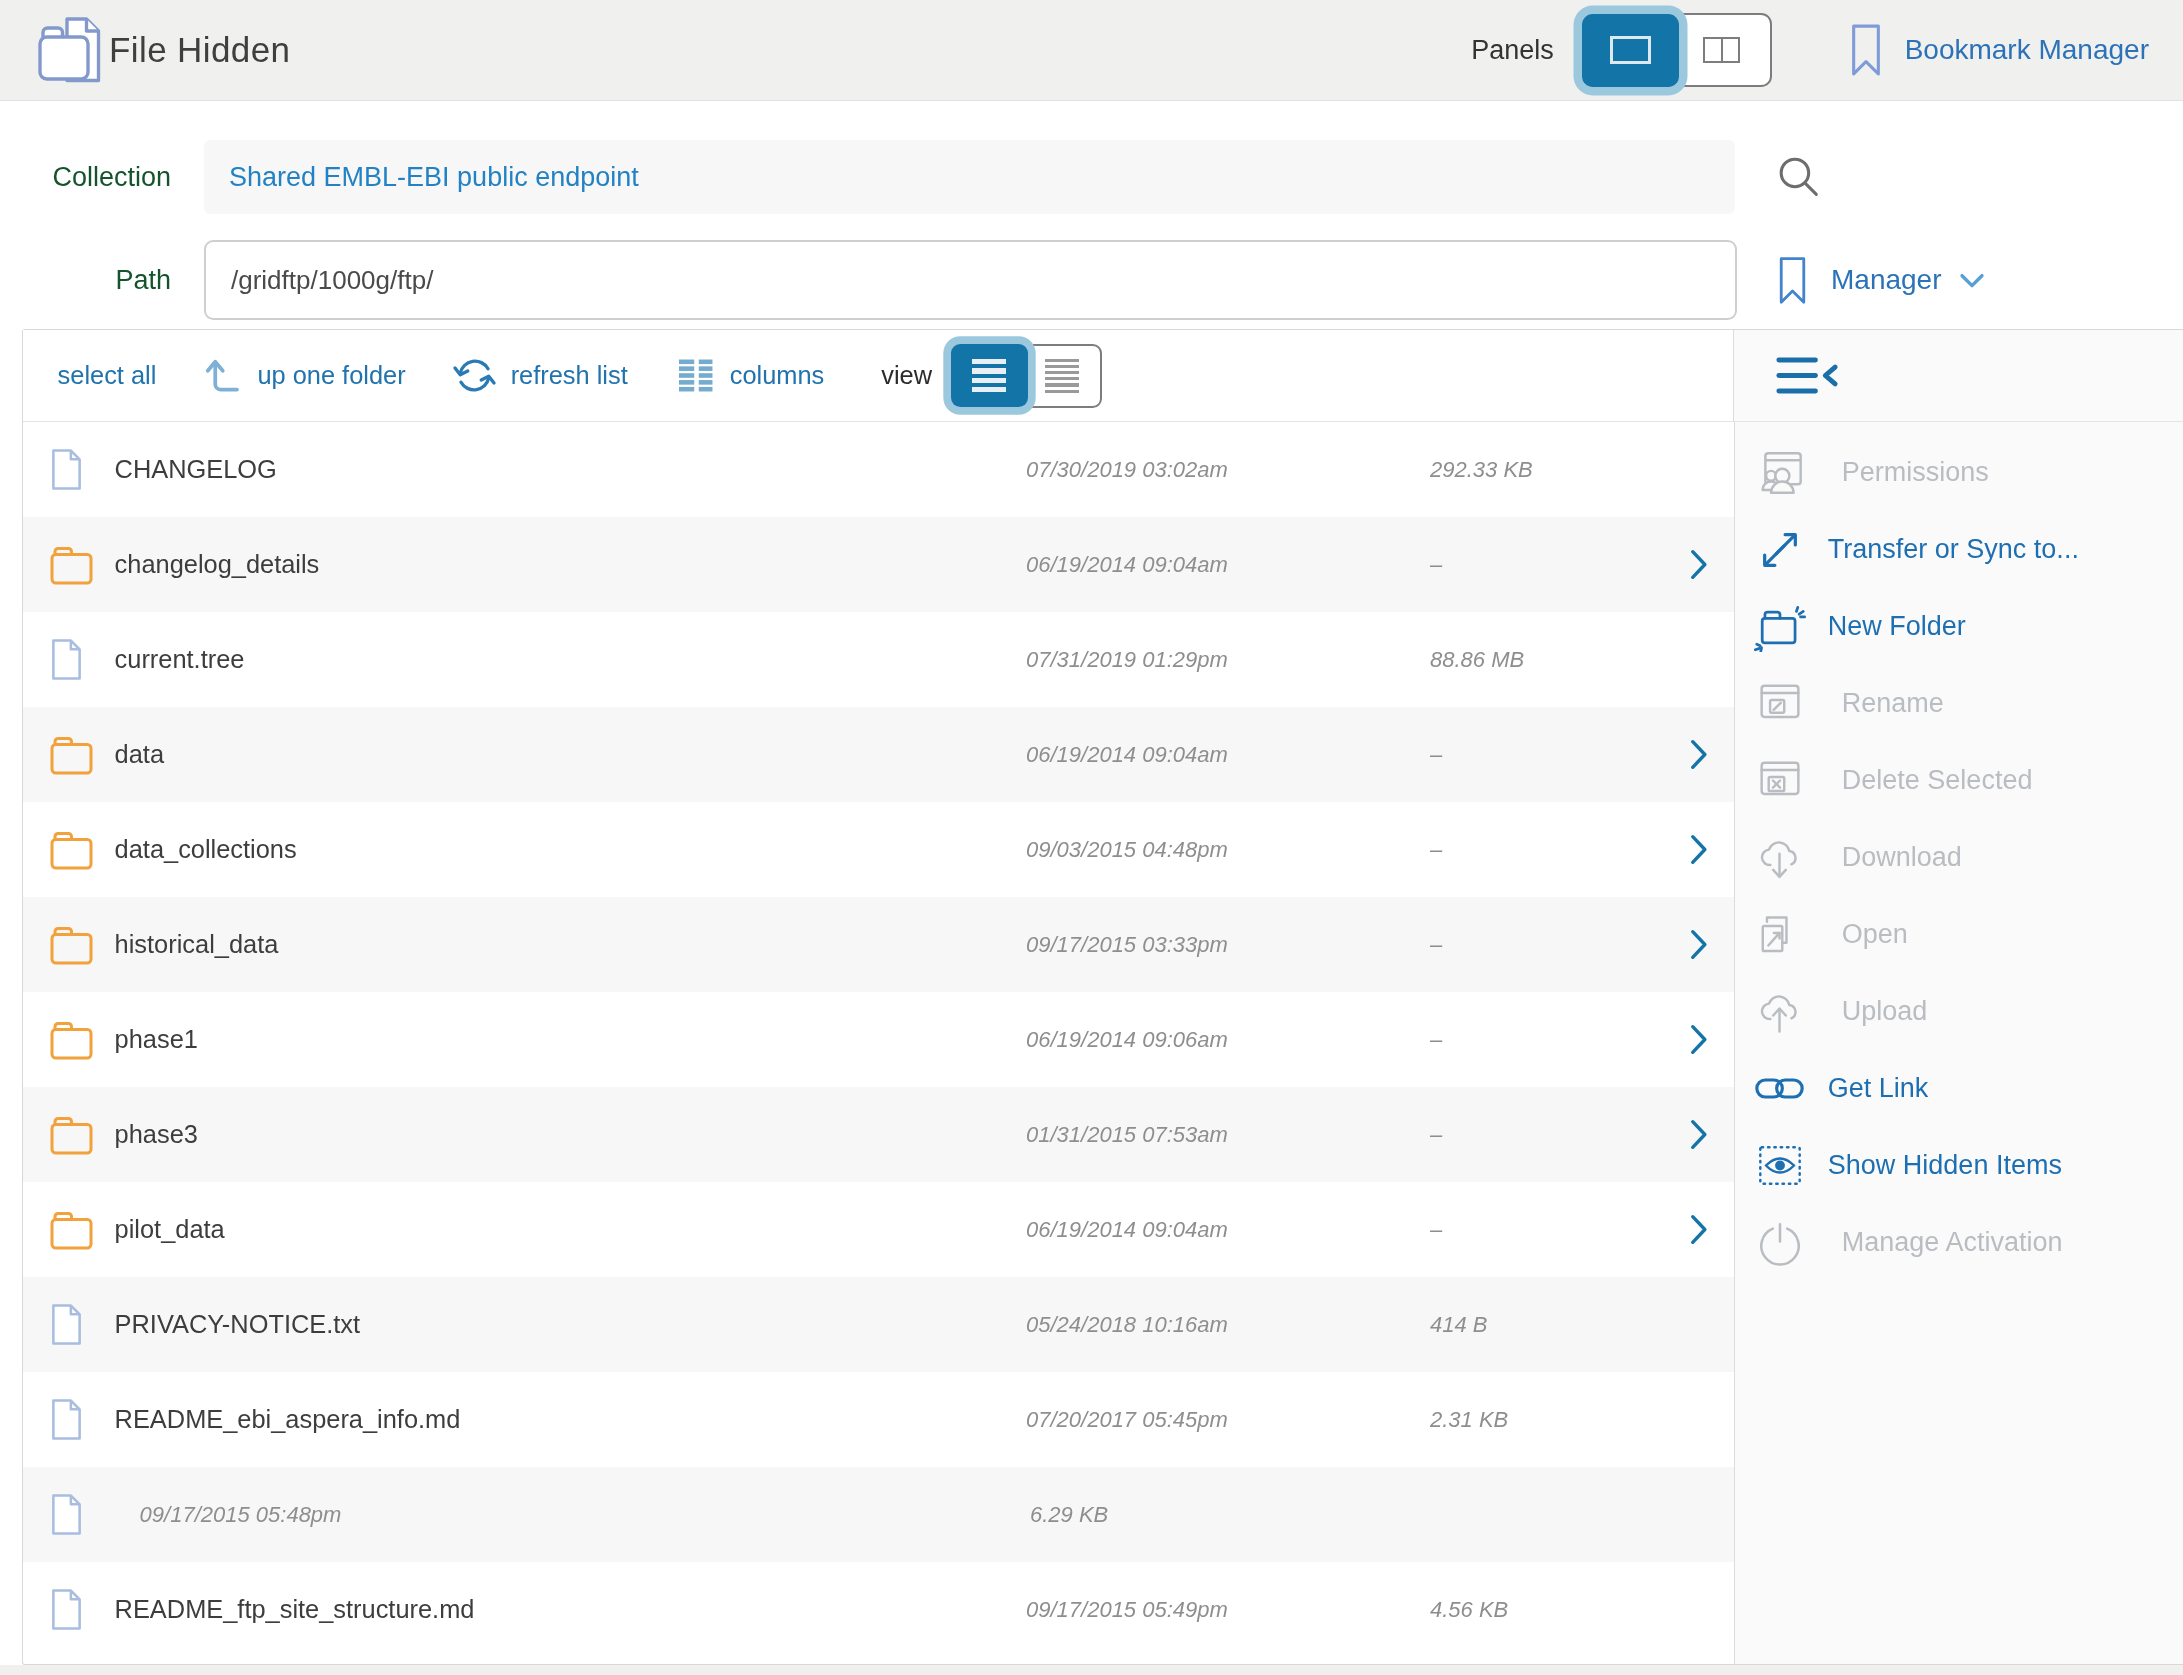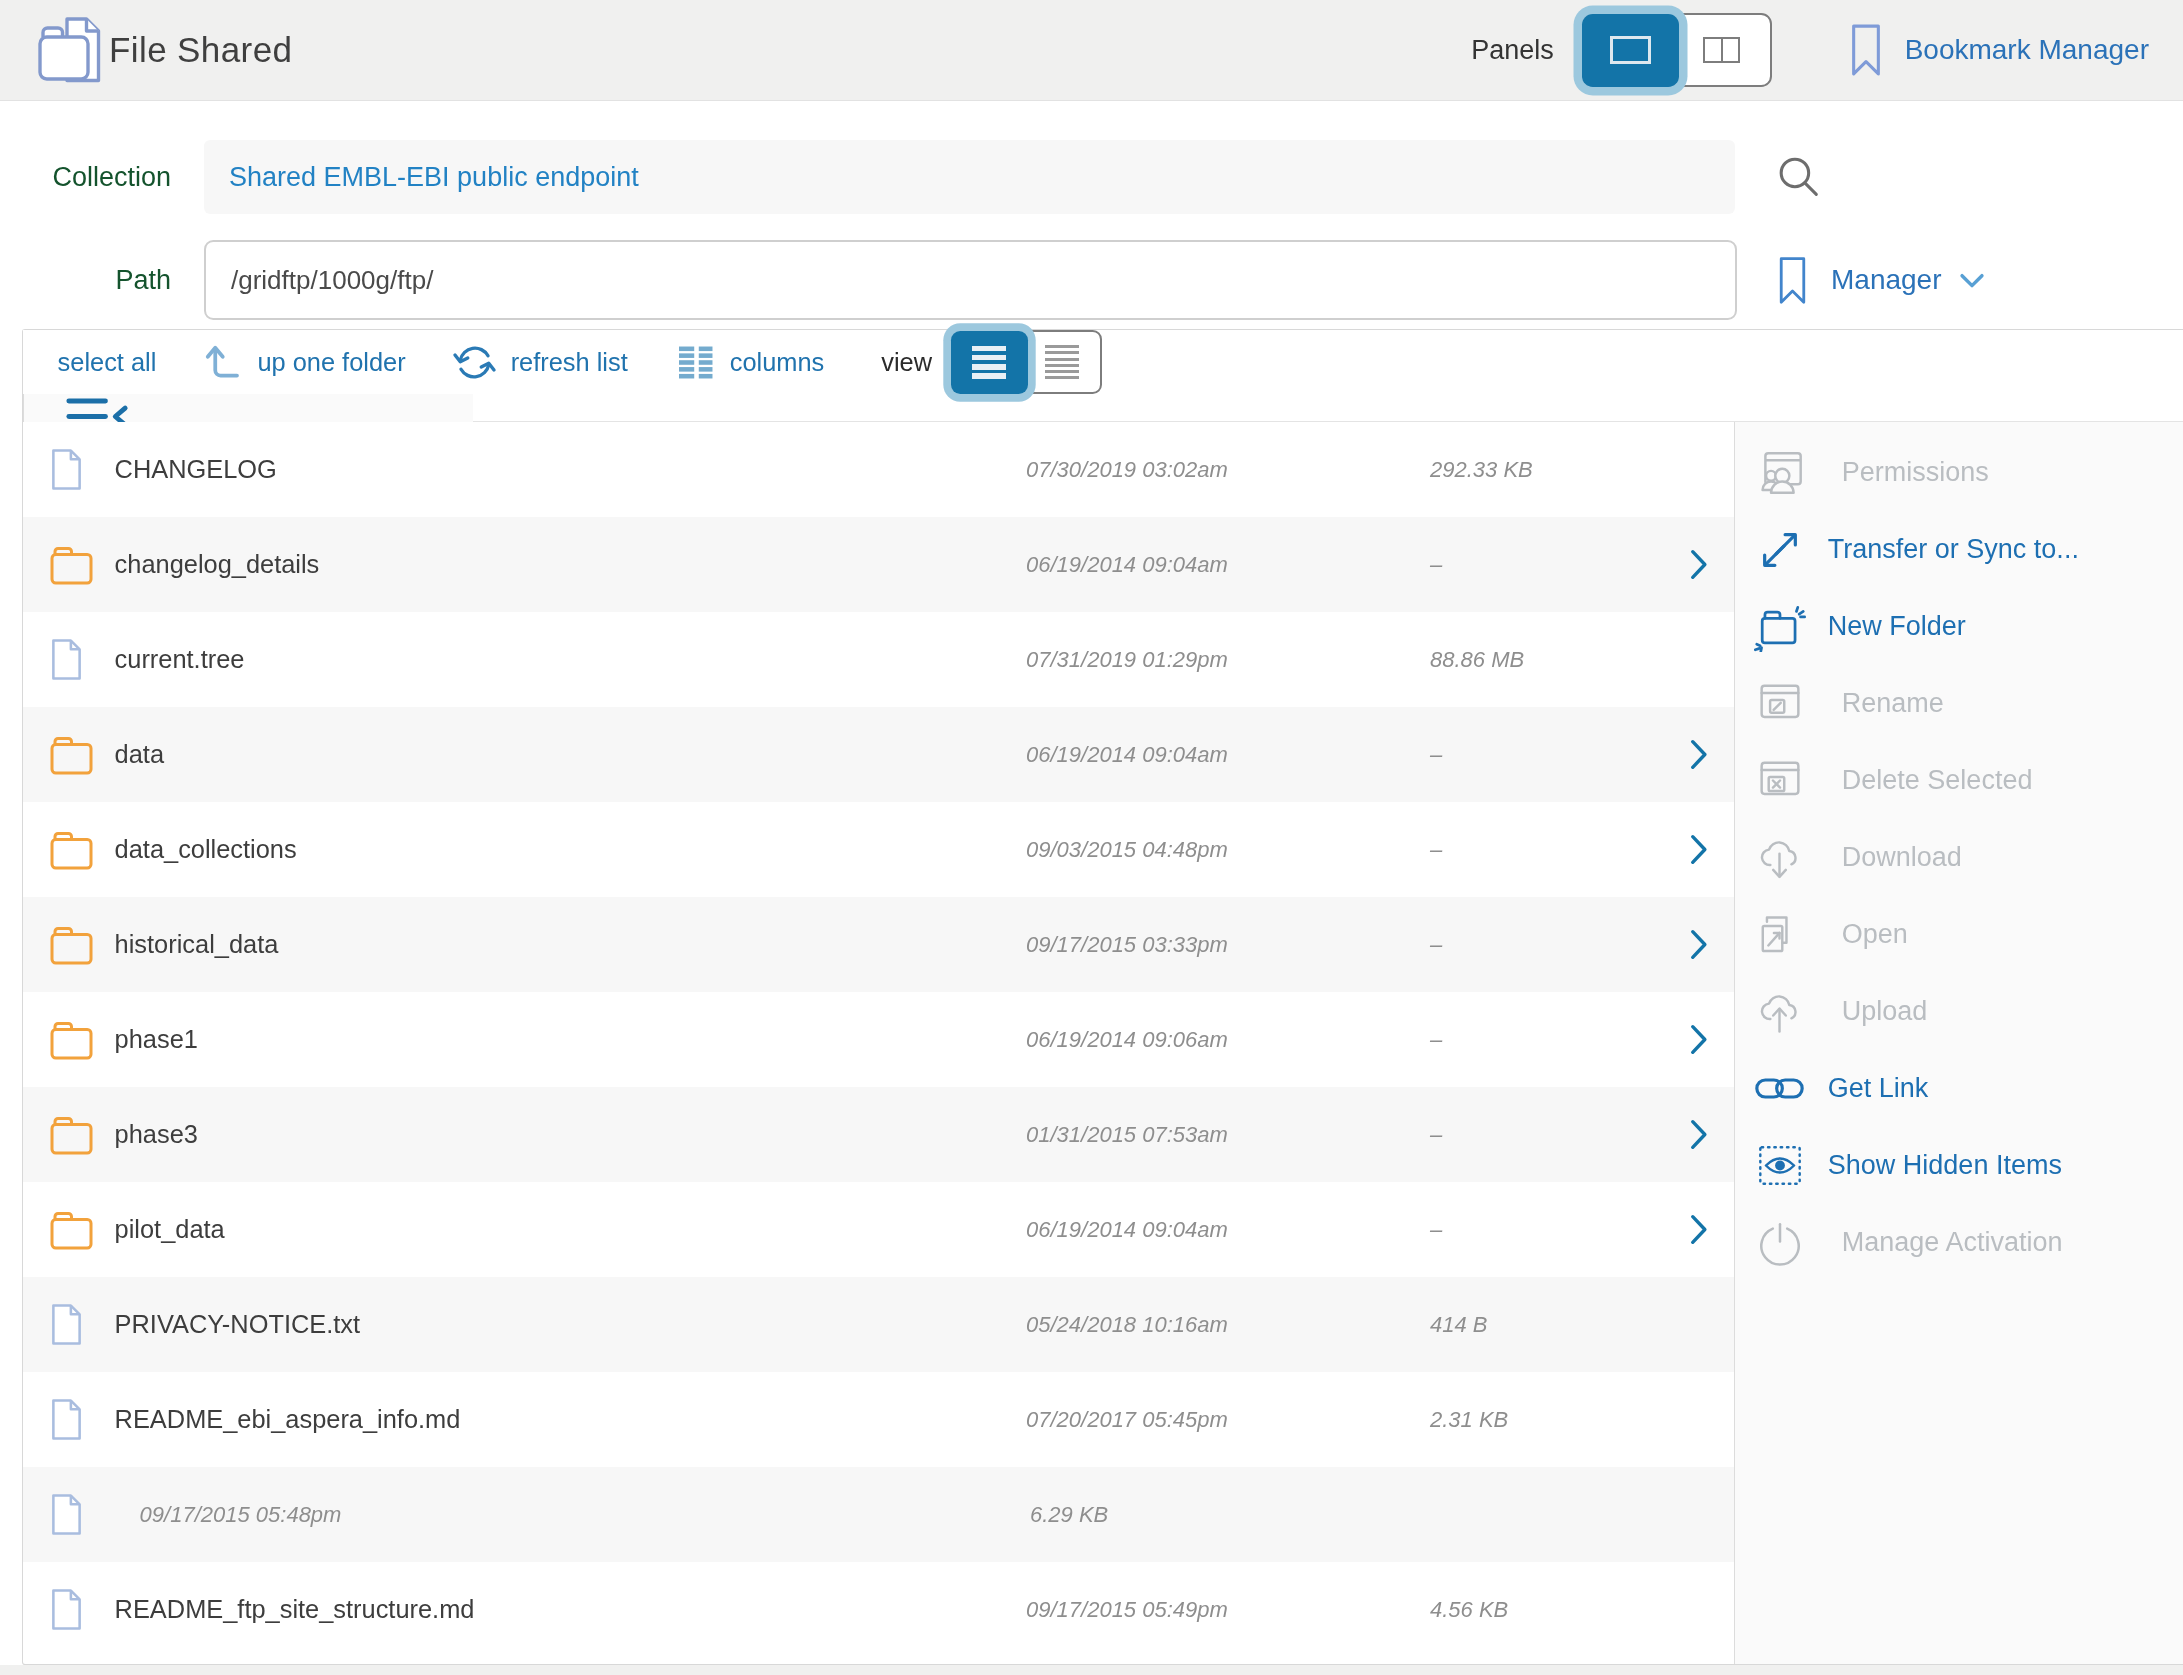--- a/index.html
+++ b/index.html
@@ -55,21 +55,21 @@
   }
   .bookmark-ctl{display:flex;align-items:center;margin-left:40px;cursor:pointer;}
   .bookmark-ctl .bk-label{margin-left:23px;font-size:28px;color:#2b72b8;}
   .bookmark-ctl .chev{margin-left:17px;display:flex;}
 
   
   .panel{
     margin-left:21.6px;margin-top:9.2px;border:1.5px solid #d8d8d8;border-right:none;
     border-radius:3.1px 0 0 3.1px;background:#fff;
   }
-  .toolbar{height:91px;display:flex;border-bottom:1.5px solid #e4e4e4;flex-direction:column;}
+  .toolbar{height:91px;display:flex;border-bottom:1.5px solid #e4e4e4;}
   .toolbar-left{flex:1;display:flex;align-items:center;background:#fff;}
   .tb-link{font-size:25.4px;color:#2073ae;cursor:pointer;display:flex;align-items:center;}
   .tb-text{margin-left:14px;}
   .tb-select-all{margin-left:35px;}
   .tb-up{margin-left:45px;}
   .tb-refresh{margin-left:46px;}
   .tb-columns{margin-left:49px;}
   .view-label{margin-left:57px;font-size:25.4px;color:#2b2b2b;}
   .view-toggle{margin-left:18.5px;}
   .view-toggle .t-active{width:77px;height:63px;border-radius:9.2px;box-shadow:0 0 0 7.7px #9cc8de;}
@@ -120,21 +120,21 @@
 
   <header class="header">
     <span class="logo">
       <svg width="75" height="75" viewBox="0 0 100 100" fill="none" stroke="#8399cc" stroke-width="4.5" stroke-linejoin="round">
         <path d="M44 8 H70 L86 24 V90 H44 Z" fill="#ffffff"></path>
         <path d="M70 8 V24 H86" fill="#ffffff"></path>
         <path d="M12 32 V26 a6 6 0 0 1 6 -6 h14 a6 6 0 0 1 6 6 v6" fill="#ffffff"></path>
         <rect x="8" y="32" width="64" height="56" rx="9" fill="#ffffff"></rect>
       </svg>
     </span>
-    <h1 class="title" style="font-weight:normal;margin:0;">File Shared</h1>
+    <h1 class="title" style="font-weight:normal;margin:0;">File Hidden</h1>
     <span class="header-spacer"></span>
     <span class="panels-label">Panels</span>
     <div class="toggle">
       <div class="t-active">
         <span class="panel-one-icon"></span>
       </div>
       <div class="t-inactive">
         <span class="panel-two-icon">
             <span></span>
             <span></span>

